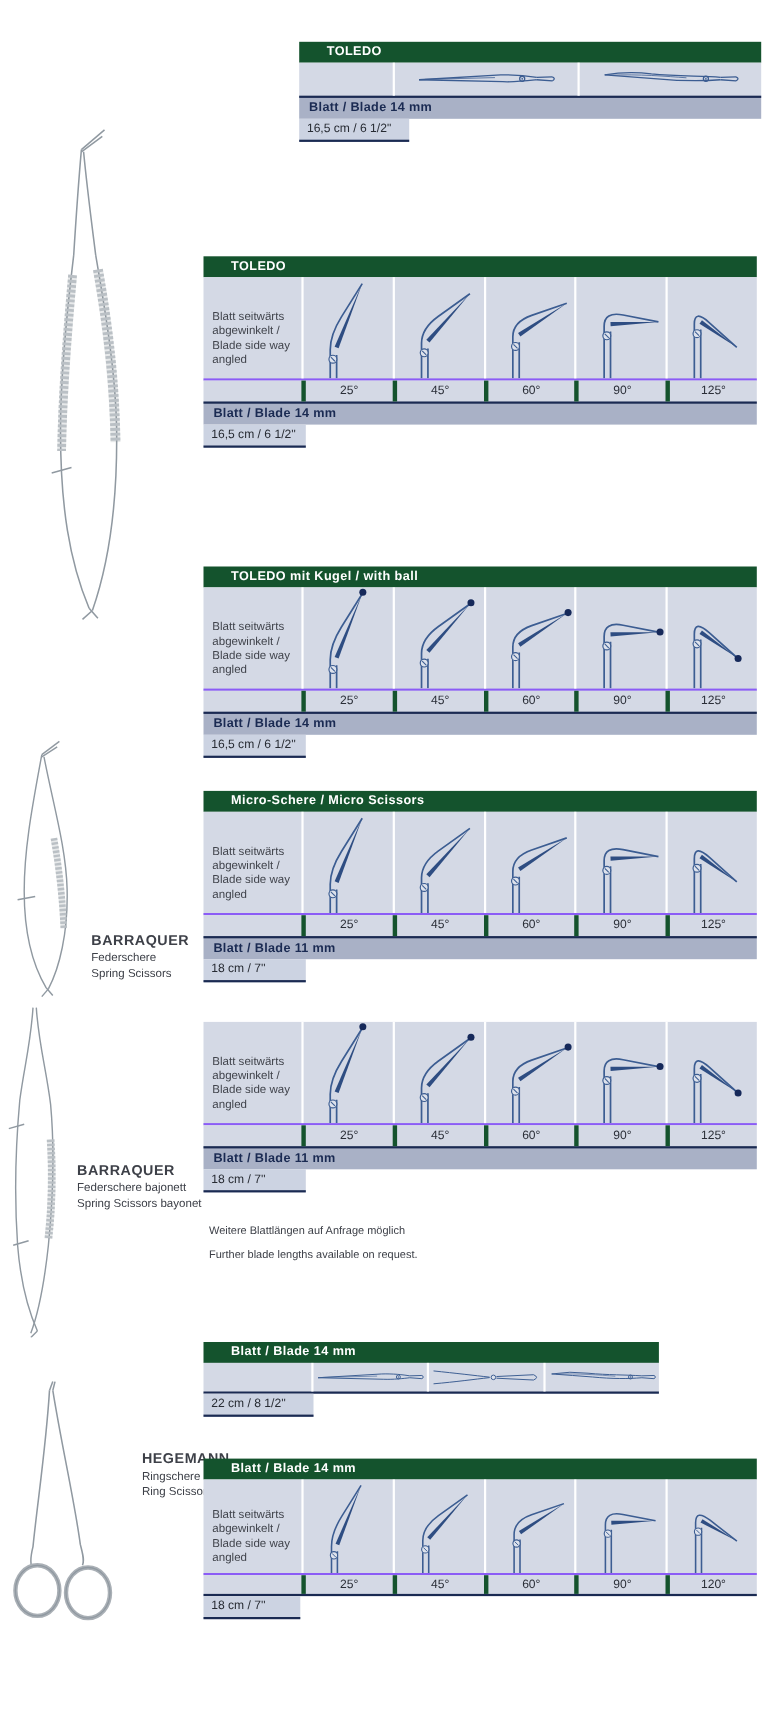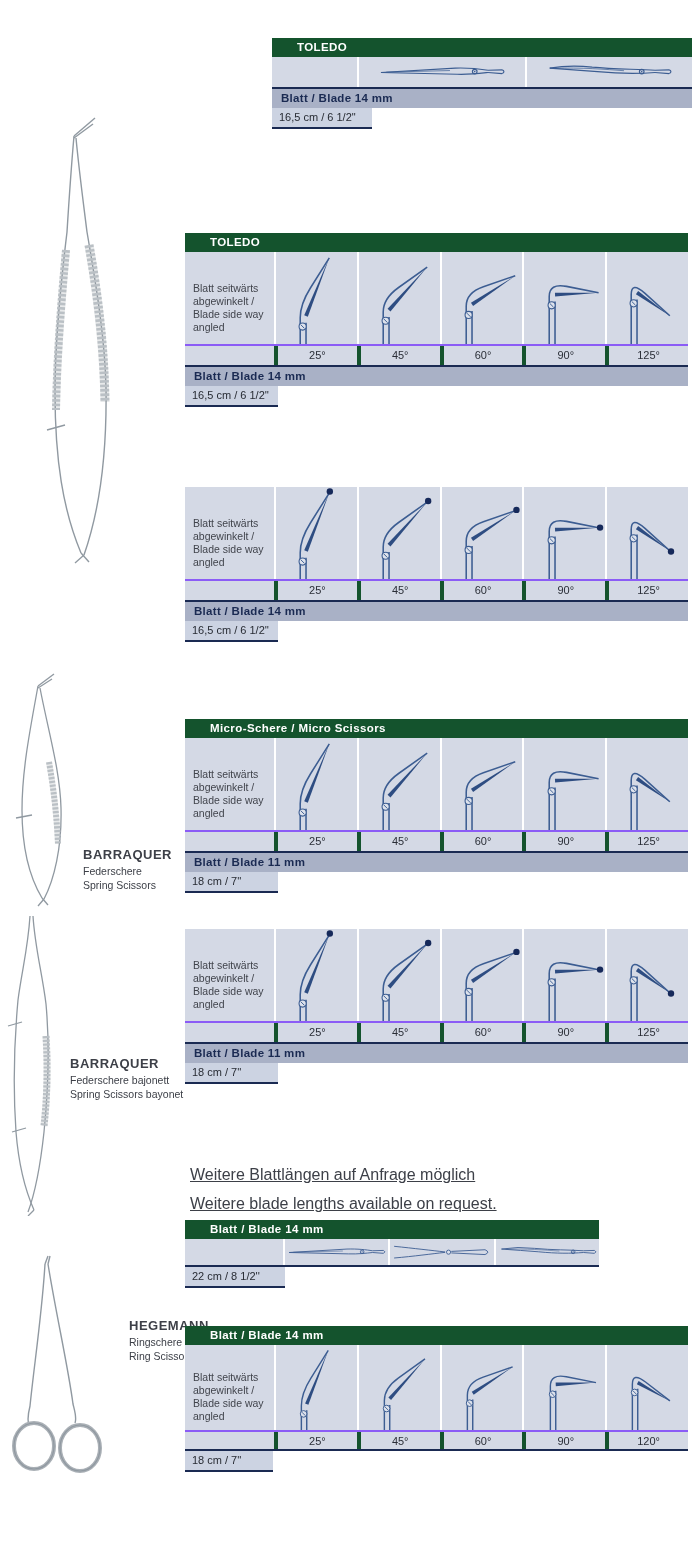--- a/index.html
+++ b/index.html
@@ -55,21 +55,21 @@
   
   .photo{position:absolute;}
   
   .ilabel{position:absolute;color:#3d4048;}
   .iname{font-size:13px;letter-spacing:.5px;margin-bottom:3px;font-weight:bold;}
   .iline{font-size:10.5px;line-height:13.5px;}
   #L1{left:83px;top:847px;}
   #L2{left:70px;top:1056px;}
   #L3{left:81px;top:1318px;margin-left:48px;}
   
-  .note{position:absolute;left:190px;top:1166px;color:#3d4048;font-size:16px;text-decoration:underline;}
+  .note{position:absolute;left:190px;top:1114px;color:#3d4048;font-size:10px;}
   .note div{margin-bottom:11px;}
 </style>
 </head>
 <body>
 
 <div class="photo" style="left:27px;top:110px;width:100px;height:456px;">
   <svg viewBox="0 0 100 456" width="100" height="456">
     <g stroke="#9099a1" stroke-width="1.4" fill="none">
       <path d="M47,26 L68,8"></path>
         <path d="M47,28 L66,14"></path>
@@ -251,20 +251,21 @@
         <div class="acol">60°</div>
         <div class="acol">90°</div>
         <div class="acol">125°</div>
       </div>
     </div>
   <div class="band">Blatt / Blade 14 mm</div>
   <div class="size">16,5 cm / 6 1/2''</div>
 </section>
 
 <section class="tbl" id="t3">
+  <div class="hd">TOLEDO mit Kugel / with ball</div>
   <div>
       <div class="grid-body">
         <div class="lab">
           <div class="">Blatt seitwärts</div>
           <div class="">abgewinkelt /</div>
           <div class="">Blade side way</div>
           <div class="">angled</div>
         </div>
         <div class="bcol">
           <svg viewBox="0 0 83 95" preserveAspectRatio="xMidYMax meet" style="height:100%">
@@ -467,21 +468,21 @@
         <div class="acol">90°</div>
         <div class="acol">125°</div>
       </div>
     </div>
   <div class="band">Blatt / Blade 11 mm</div>
   <div class="size">18 cm / 7''</div>
 </section>
 
 <div class="note">
   <div>Weitere Blattlängen auf Anfrage möglich</div>
-  <div>Weitere blade lengths available on request.</div>
+  <div>Further blade lengths available on request.</div>
 </div>
 
 <section class="tbl" id="t6">
   <div class="hd">Blatt / Blade 14 mm</div>
   <div>
       <div class="grid-imgs">
         <div class="spacer"></div>
         <div class="icol">
           <svg viewBox="0 0 150 26" width="136" height="23">
     <g stroke="#3c5d92" stroke-width="1.3" fill="none">

